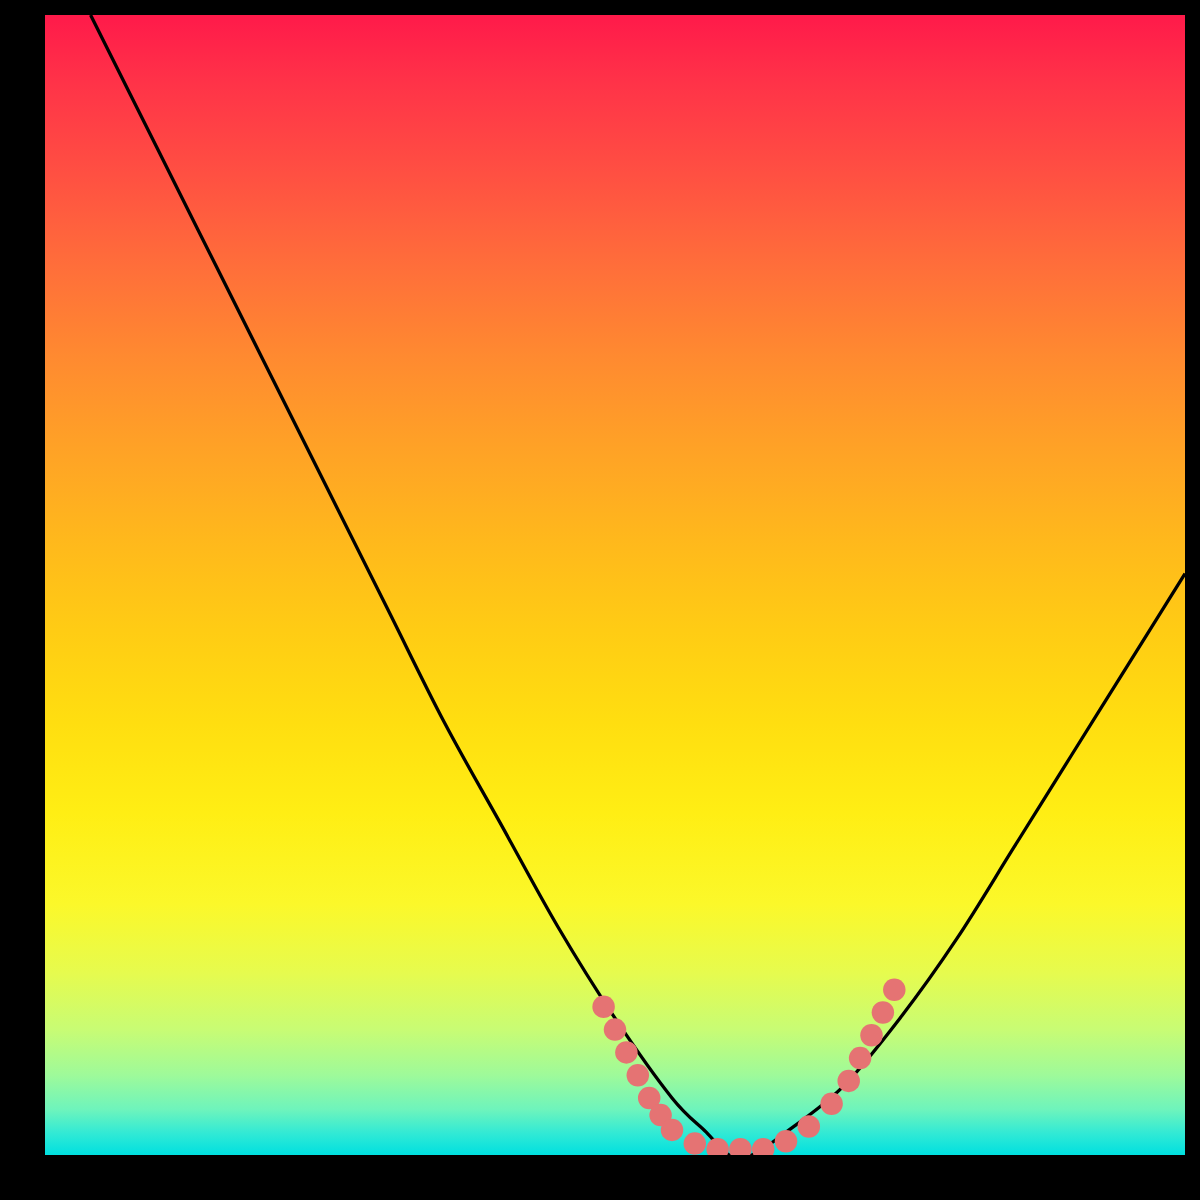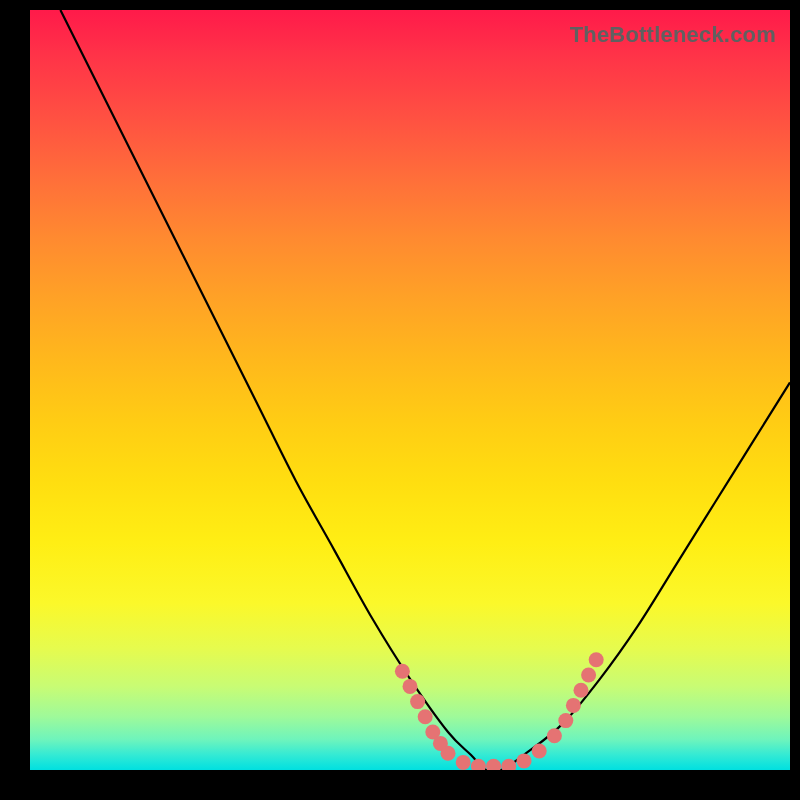--- a/index.html
+++ b/index.html
@@ -50,21 +50,20 @@
     position: absolute;
     left: 0; top: 0;
     width: 100%; height: 100%;
   }
 </style>
 </head>
 <body>
 
 <div class="chart-container">
   <div class="plot-area">
-    <div class="watermark">TheBottleneck.com</div>
     <svg class="curve" viewBox="0 0 760 760" preserveAspectRatio="none">
       <path id="curve-path" fill="none" stroke="#000000" stroke-width="2.2" d="M 30.400000000000002,0 C 38,15.200000000000008 62.06666666666667,63.333333333333385 76,91.20000000000005 C 89.93333333333334,119.0666666666667 101.33333333333333,141.86666666666662 114,167.19999999999993 C 126.66666666666667,192.53333333333325 139.33333333333334,217.8666666666666 152,243.19999999999993 C 164.66666666666666,268.5333333333333 177.33333333333334,293.8666666666667 190,319.20000000000005 C 202.66666666666666,344.5333333333334 215.33333333333334,369.8666666666667 228,395.2 C 240.66666666666666,420.5333333333333 253.33333333333334,447.1333333333333 266,471.2 C 278.6666666666667,495.26666666666665 291.3333333333333,516.8000000000001 304,539.6 C 316.6666666666667,562.4 329.3333333333333,586.4666666666667 342,608 C 354.6666666666667,629.5333333333333 367.3333333333333,649.8 380,668.8 C 392.6666666666667,687.8 407.86666666666673,709.3333333333334 418.00000000000006,722 C 428.1333333333334,734.6666666666666 434.46666666666664,738.4666666666666 440.79999999999995,744.8 C 447.13333333333327,751.1333333333333 450.93333333333334,757.4666666666667 456,760 C 461.06666666666666,762.5333333333333 464.8666666666667,762.5333333333333 471.2,760 C 477.5333333333333,757.4666666666667 483.8666666666667,752.4 494,744.8 C 504.1333333333333,737.1999999999999 519.3333333333334,727.0666666666666 532,714.4 C 544.6666666666666,701.7333333333333 557.3333333333334,685.2666666666667 570,668.8 C 582.6666666666666,652.3333333333333 595.3333333333334,634.6 608,615.6 C 620.6666666666666,596.6 633.3333333333334,575.0666666666666 646,554.8 C 658.6666666666666,534.5333333333333 671.3333333333334,514.2666666666667 684,494 C 696.6666666666666,473.73333333333335 709.3333333333334,453.46666666666664 722,433.2 C 734.6666666666666,412.93333333333334 753.6666666666666,382.5333333333333 760,372.4"></path>
       <g id="dots">
           <circle cx="372.4" cy="661.2" r="7.5" fill="#e57373"></circle>
           <circle cx="380" cy="676.4" r="7.5" fill="#e57373"></circle>
           <circle cx="387.6" cy="691.6" r="7.5" fill="#e57373"></circle>
           <circle cx="395.2" cy="706.8" r="7.5" fill="#e57373"></circle>
           <circle cx="402.8" cy="722" r="7.5" fill="#e57373"></circle>
           <circle cx="410.40000000000003" cy="733.4" r="7.5" fill="#e57373"></circle>
           <circle cx="418.00000000000006" cy="743.28" r="7.5" fill="#e57373"></circle>

